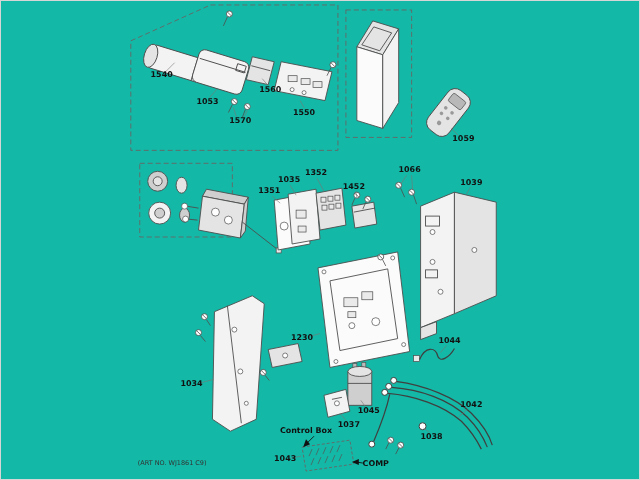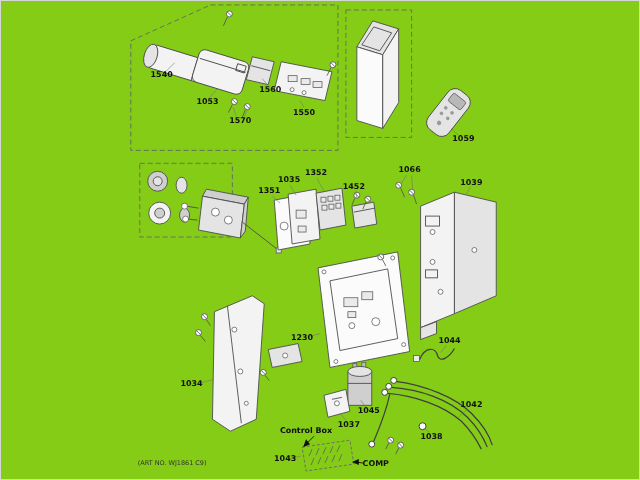--- a/index.html
+++ b/index.html
@@ -1,18 +1,18 @@
 <!DOCTYPE html>
 <html><head>
 <meta charset="utf-8">
 <style>
   html,body{margin:0;padding:0;background:#f4f4f4;}
   .page{
     position:relative;width:638px;height:478px;margin:0 auto;
-    background:#84cc16;border:1px solid #d6d6d6;overflow:hidden;
+    background:#14b8a6;border:1px solid #d6d6d6;overflow:hidden;
     font-family:"DejaVu Sans", sans-serif;
   }
   svg{display:block;}
   
   .ln      {fill:none;stroke:#4d4d4d;stroke-width:0.9;}
   .fill-w  {fill:#fbfbfb;stroke:#4d4d4d;stroke-width:0.9;}
   .fill-l  {fill:#f3f3f3;stroke:#4d4d4d;stroke-width:0.9;}
   .fill-m  {fill:#e4e4e4;stroke:#4d4d4d;stroke-width:0.9;}
   .fill-d  {fill:#cfcfcf;stroke:#4d4d4d;stroke-width:0.9;}
   .dash    {fill:none;stroke:#666;stroke-width:0.9;stroke-dasharray:5 3;}

